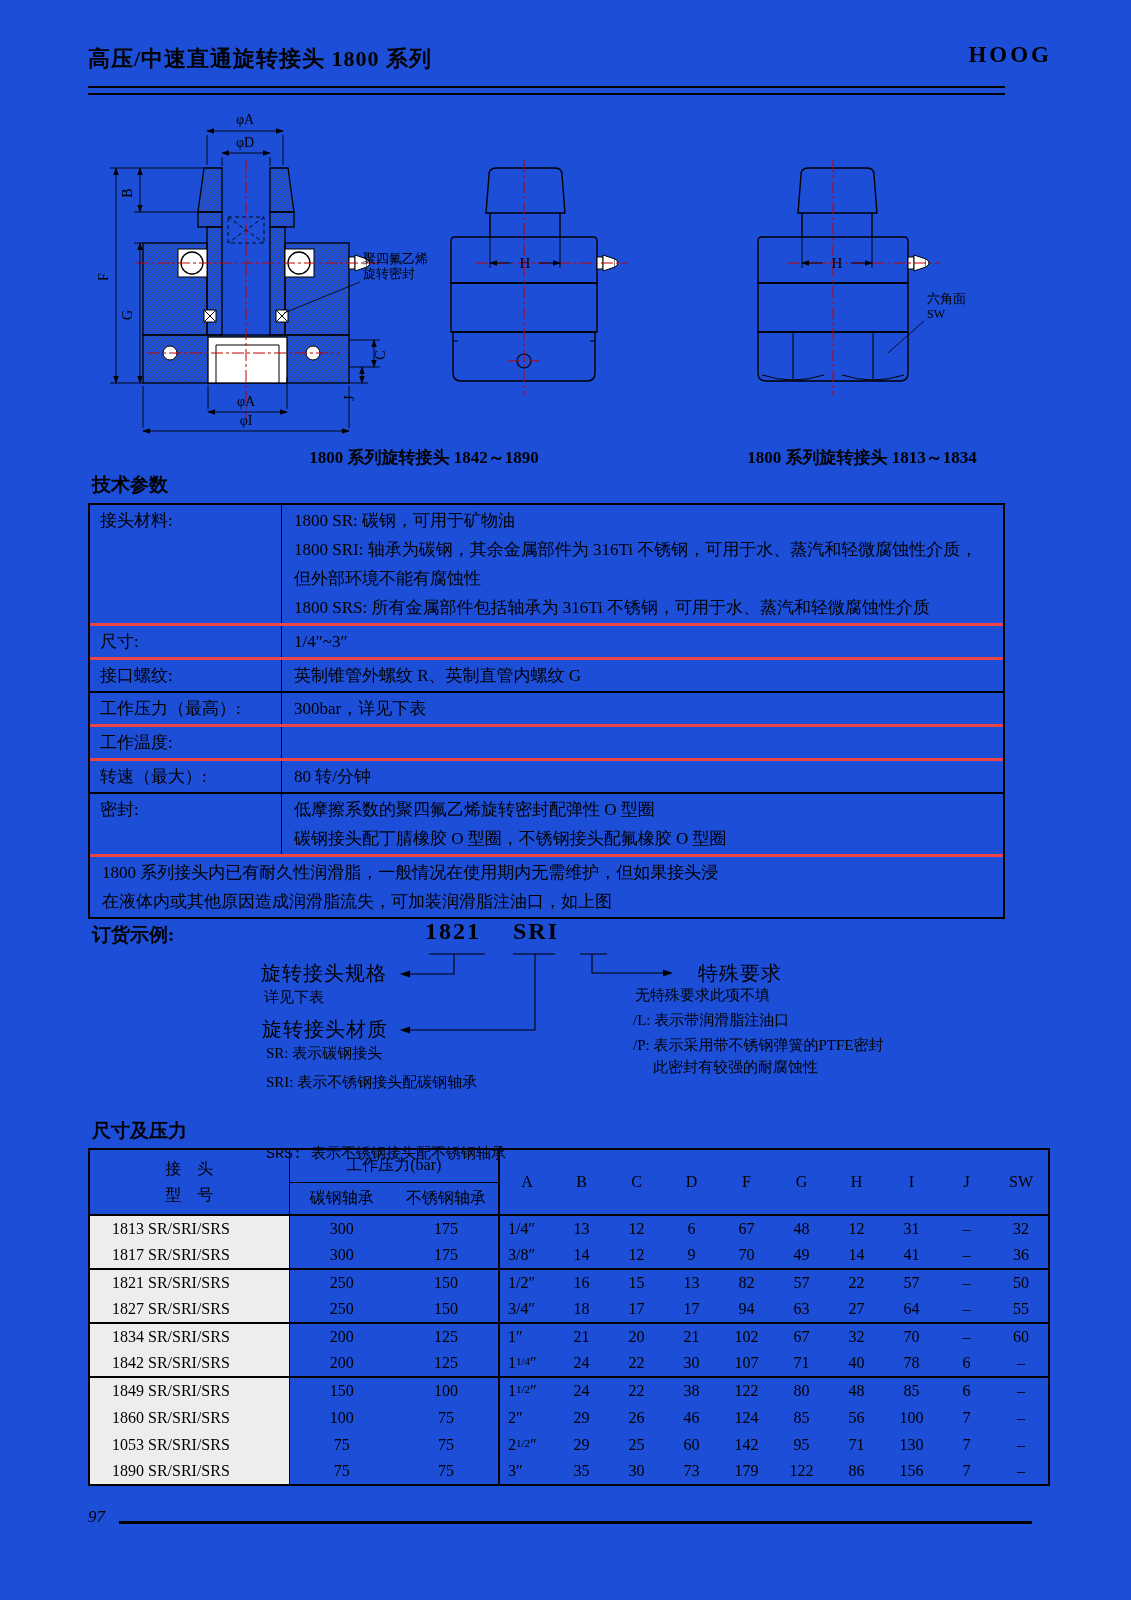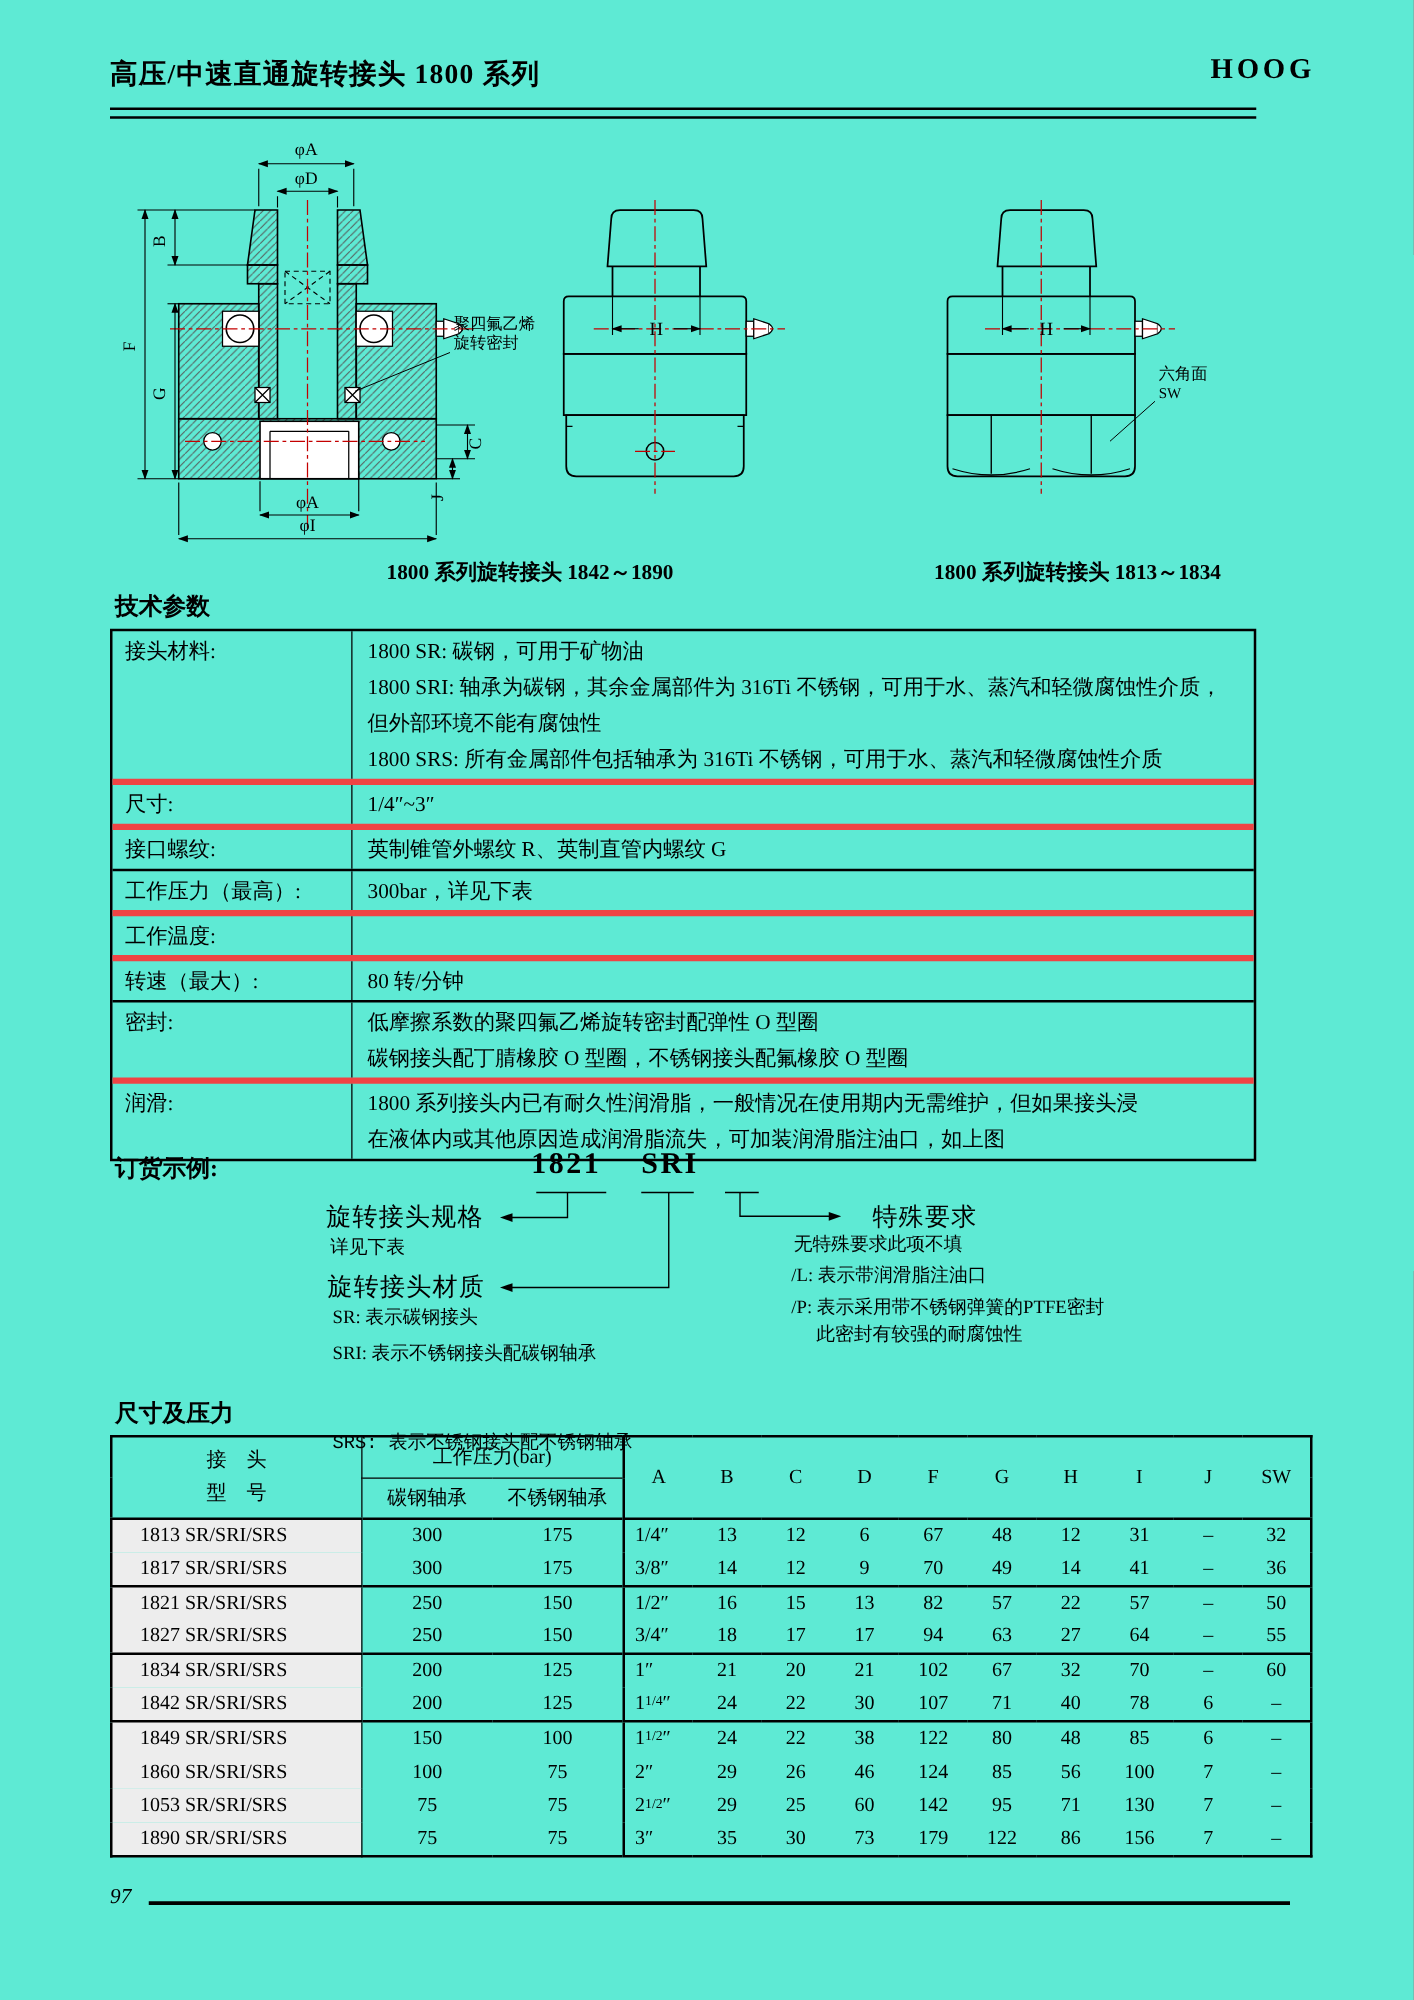--- a/index.html
+++ b/index.html
@@ -1,28 +1,28 @@
 <!DOCTYPE html>
 <html><head>
 <meta charset="utf-8">
 <style>
   html,body{margin:0;padding:0;background:#888;}
-  .page{position:relative;width:1131px;height:1600px;background:#5eead4;margin:0 auto;
+  .page{position:relative;width:1131px;height:1600px;background:#1d4ed8;margin:0 auto;
         font-family:"Liberation Serif","DejaVu Serif",serif;color:#000;overflow:hidden;}
   .abs{position:absolute;}
   
   .doc-title{left:88px;top:44px;font-size:22px;font-weight:bold;letter-spacing:1px;}
   .brand{right:79px;top:42px;font-size:23px;font-weight:bold;letter-spacing:3px;}
   .head-rule{left:88px;top:86px;width:917px;height:5px;border-top:2px solid #000;border-bottom:2px solid #000;}
   
   .caption{top:446px;width:300px;text-align:center;font-size:17px;font-weight:bold;}
   .h2{font-size:19px;font-weight:bold;}
   
   .ptable{left:88px;top:503px;width:917px;border:2px solid #000;box-sizing:border-box;font-size:17px;}
-  .prow{display:flex;border-top:5px solid #ef4444;}
+  .prow{display:flex;border-top:3px solid #ef4444;}
   .prow:first-child{border-top:none;}
   .prow.thick{border-top:2px solid #000;}
   .plabel{width:192px;border-right:1px solid #000;padding:1px 6px 1px 10px;box-sizing:border-box;line-height:29px;}
   .pval{flex:1;padding:1px 10px 1px 12px;line-height:29px;}
   
   .ord-big{font-size:24px;font-weight:bold;letter-spacing:2px;}
   .ord-t20{font-size:20px;letter-spacing:1px;}
   .ord-t15{font-size:15px;}
   
   .dtable{position:absolute;left:88px;top:1148px;border-collapse:collapse;table-layout:fixed;
@@ -255,21 +255,20 @@
         </div>
       </div>
       <div class="prow thick">
         <div class="plabel">密封:</div>
         <div class="pval">
           <div>低摩擦系数的聚四氟乙烯旋转密封配弹性 O 型圈</div>
           <div>碳钢接头配丁腈橡胶 O 型圈，不锈钢接头配氟橡胶 O 型圈</div>
         </div>
       </div>
       <div class="prow">
-        <div class="plabel">润滑:</div>
         <div class="pval">
           <div>1800 系列接头内已有耐久性润滑脂，一般情况在使用期内无需维护，但如果接头浸</div>
           <div>在液体内或其他原因造成润滑脂流失，可加装润滑脂注油口，如上图</div>
         </div>
       </div>
     </div>
 
   <div class="abs h2" style="left:92px;top:922px;">订货示例:</div>
   <div class="abs ord-big" style="left:425px;top:918px;">1821</div>
   <div class="abs ord-big" style="left:513px;top:918px;">SRI</div>

